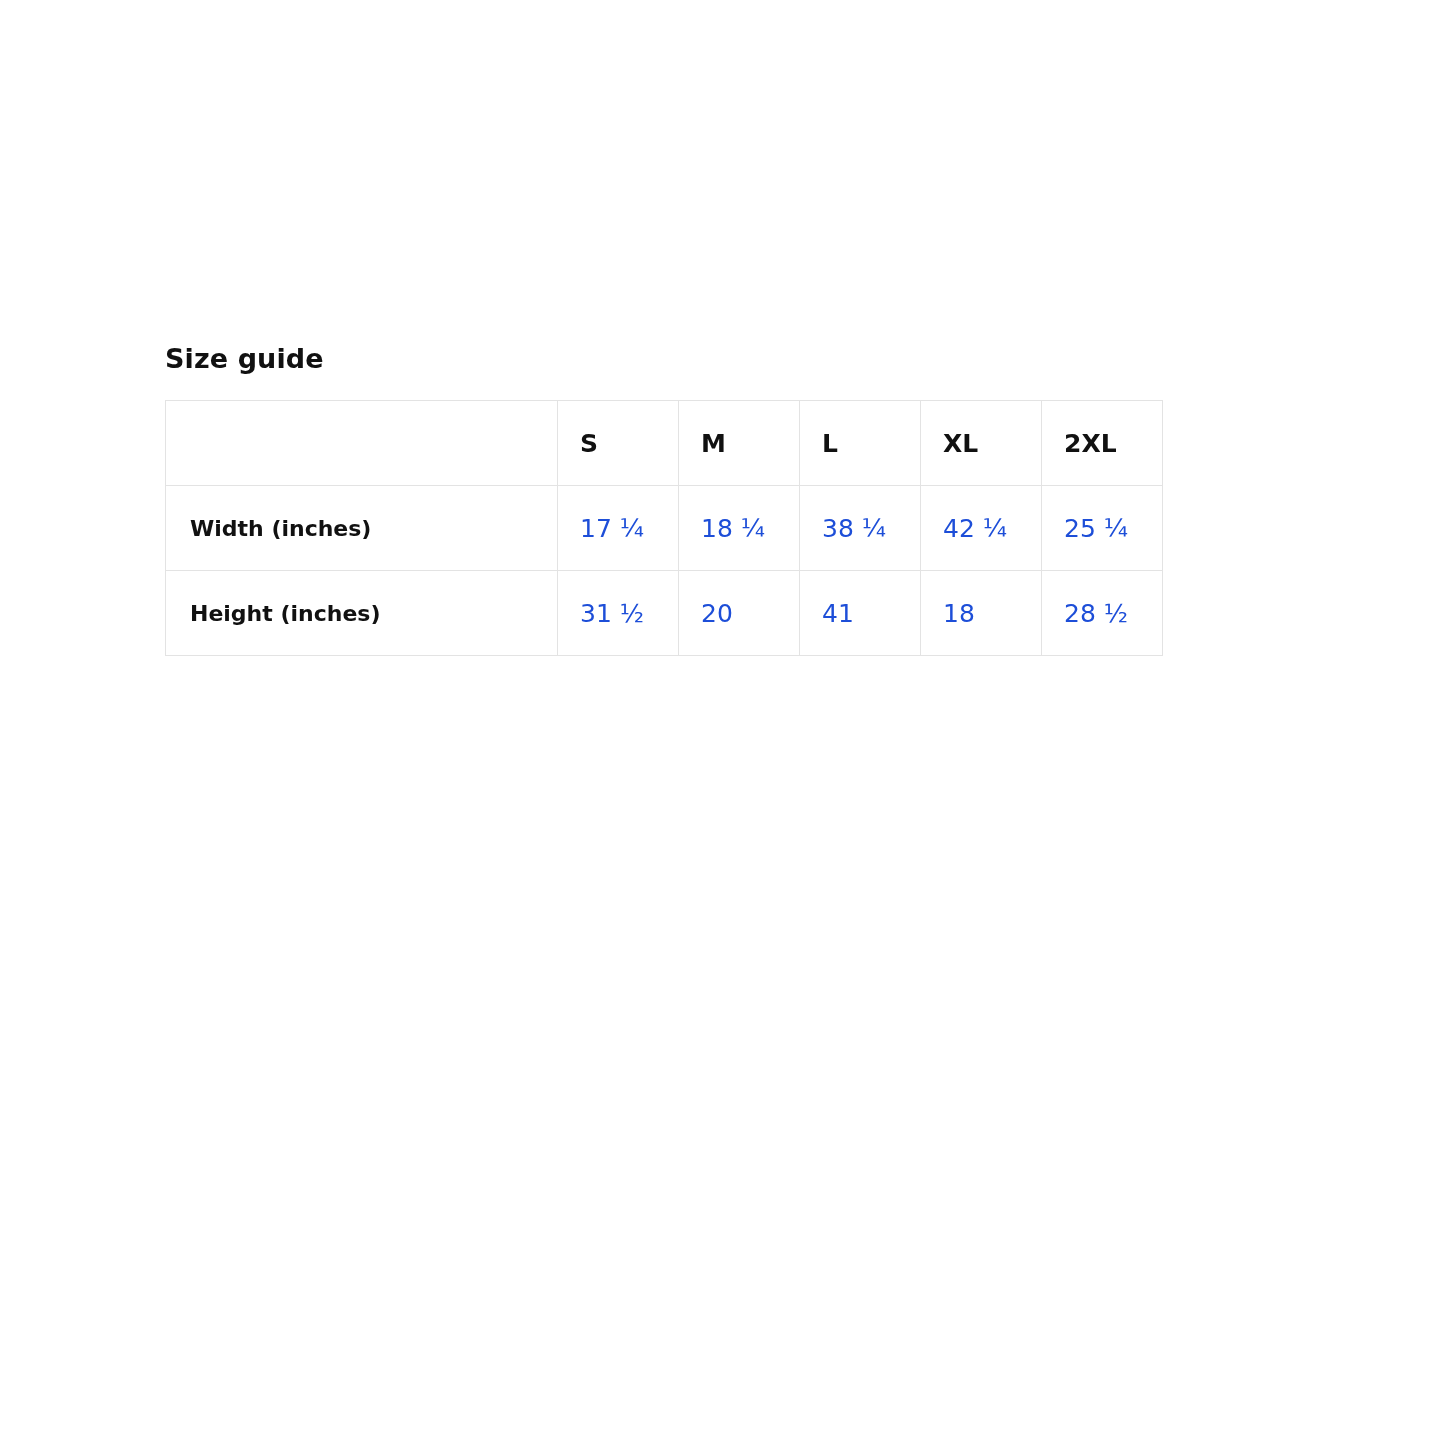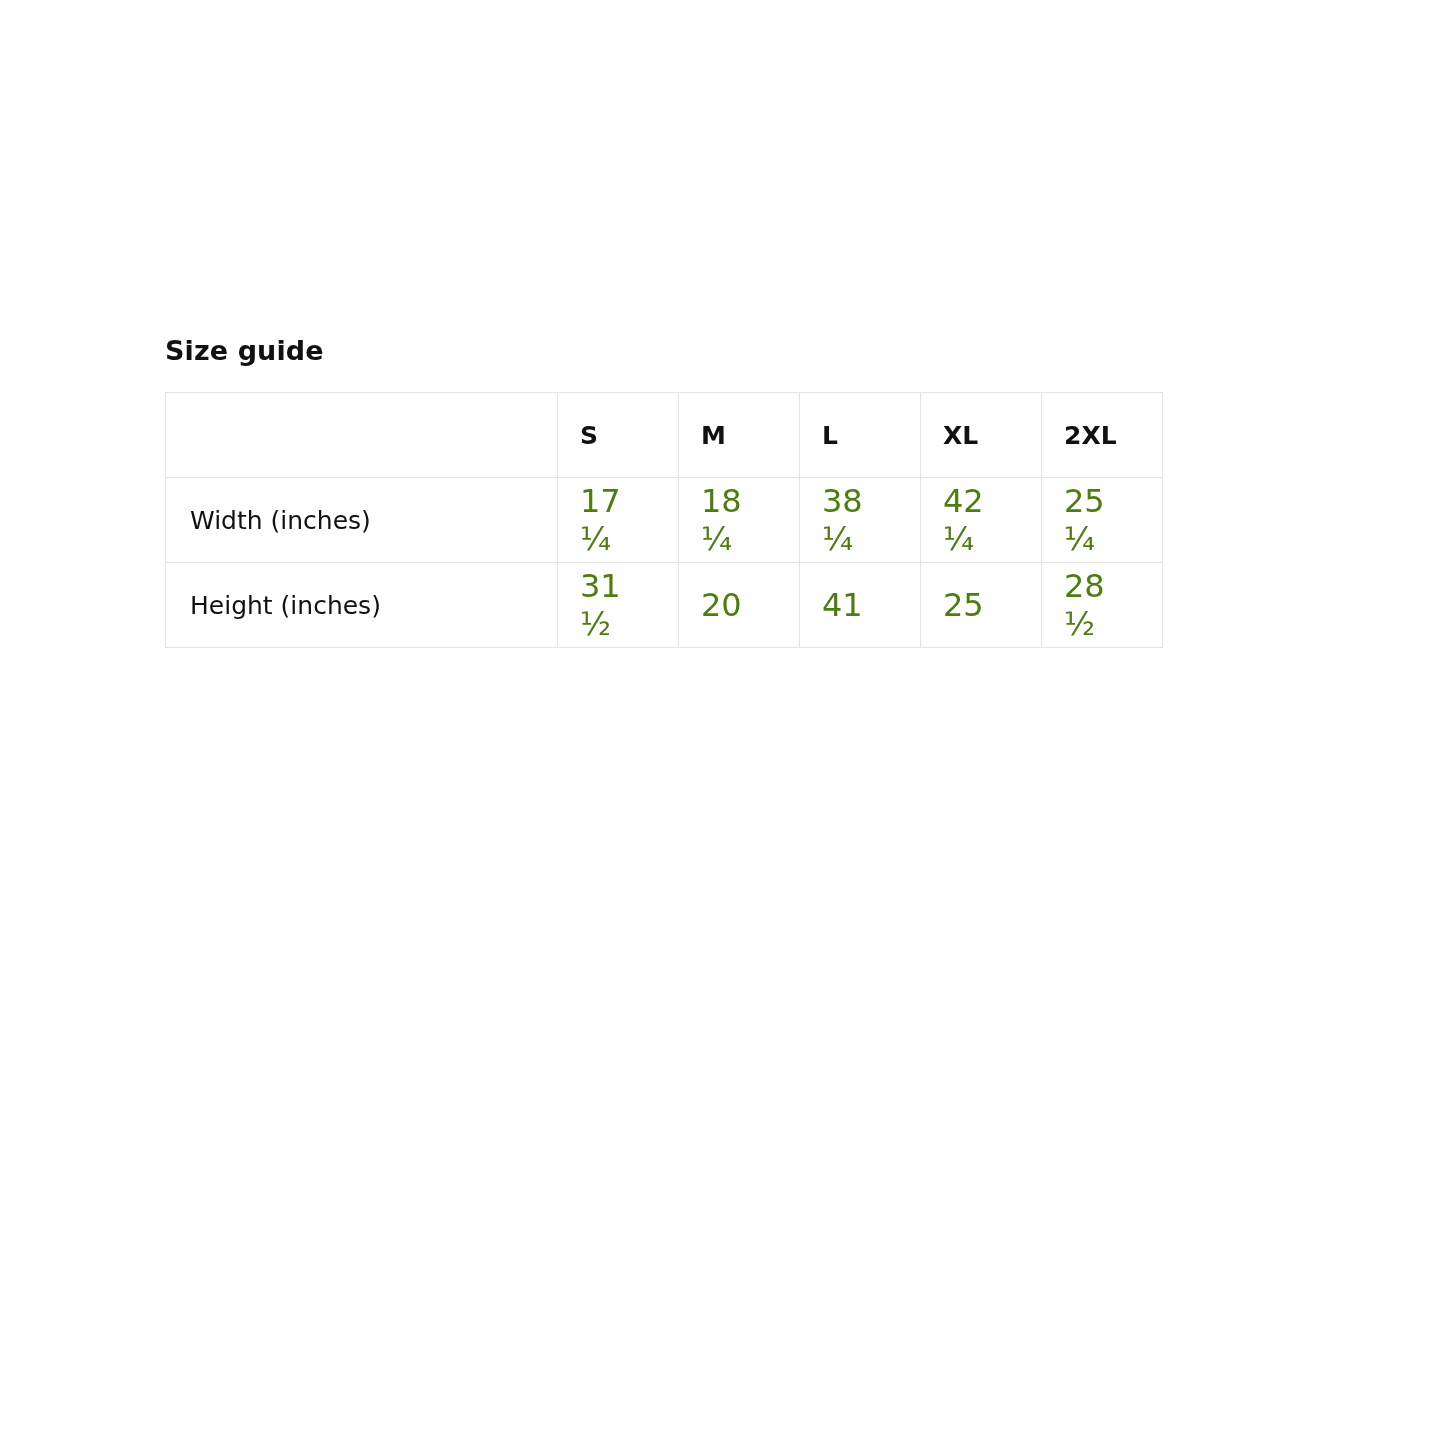--- a/index.html
+++ b/index.html
@@ -18,21 +18,21 @@
   .size-guide-wrap {
     position: absolute;
     left: 165px;
     top: 335px;
     width: 996px;
   }
   .size-guide-title {
     font-size: 27px;
     font-weight: bold;
     color: #111111;
-    margin: 0 0 26px 0;
+    margin: 8px 0 26px 0;
     letter-spacing: 0.1px;
   }
   table.size-table {
     border-collapse: collapse;
     width: 996px;
     table-layout: fixed;
   }
   table.size-table td,
   table.size-table th {
     border: 1px solid #e3e3e3;
@@ -51,31 +51,31 @@
   col.col-size  { width: 121px; }
 
   .hdr-label .cell-inner { }
   .hdr-size {
     font-size: 25px;
     font-weight: bold;
     text-align: left;
     color: #111111;
   }
   .row-label {
-    font-size: 25px;
-    font-weight: normal;
+    font-size: 22px;
+    font-weight: bold;
     color: #111111;
   }
   .row-label .cell-inner {
     padding-left: 24px;
   }
   .data-cell {
-    font-size: 32px;
+    font-size: 25px;
     font-weight: normal;
-    color: #4d7c0f;
+    color: #1d4ed8;
   }
 </style>
 </head>
 <body>
 
 <div class="size-guide-wrap">
   <h2 class="size-guide-title">Size guide</h2>
 
   <table class="size-table">
     <colgroup>
@@ -136,21 +136,21 @@
         <td class="data-cell">
           <div class="cell-inner">31 ½</div>
         </td>
         <td class="data-cell">
           <div class="cell-inner">20</div>
         </td>
         <td class="data-cell">
           <div class="cell-inner">41</div>
         </td>
         <td class="data-cell">
-          <div class="cell-inner">25</div>
+          <div class="cell-inner">18</div>
         </td>
         <td class="data-cell">
           <div class="cell-inner">28 ½</div>
         </td>
       </tr>
     </tbody>
   </table>
 </div>
 
 </body></html>

